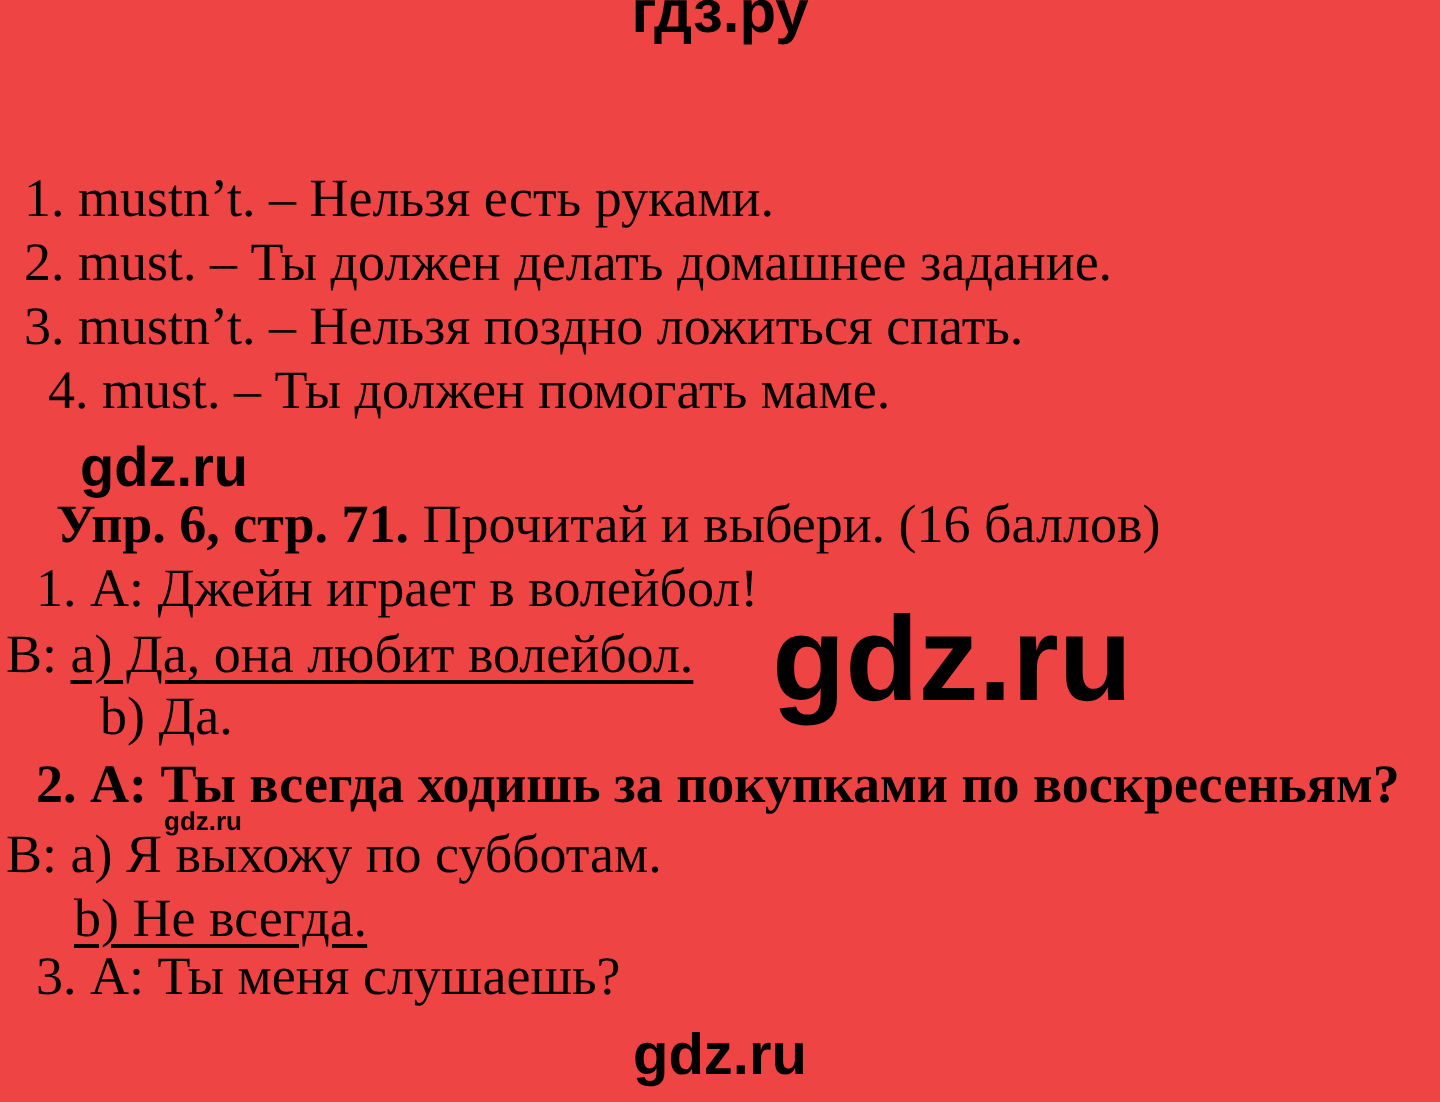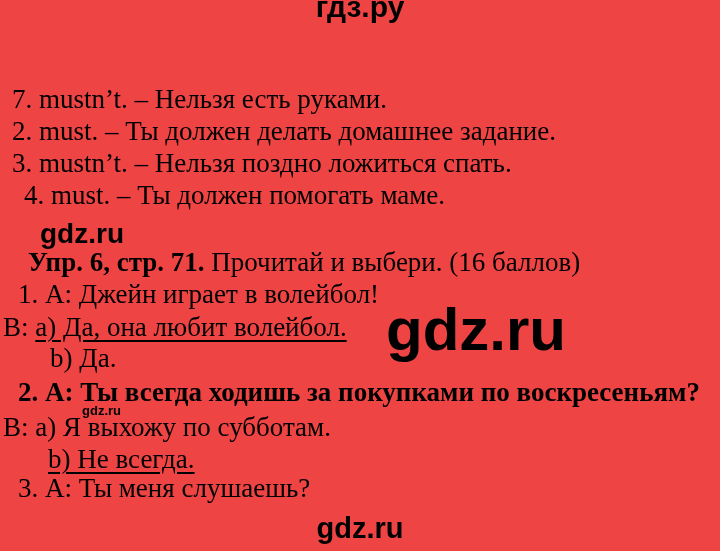--- a/index.html
+++ b/index.html
@@ -35,21 +35,21 @@
   .wm-big  { font-size: 60px; letter-spacing: 0; }
 </style>
 </head>
 <body>
 
 <div class="page">
 
   <div class="line sans center" style="top:-8px; font-size:30px;">гдз.ру</div>
 
 
-  <div class="line" style="top:86px; left:12px;">7. mustn’t. – Нельзя есть руками.</div>
+  <div class="line" style="top:86px; left:12px;">1. mustn’t. – Нельзя есть руками.</div>
   <div class="line" style="top:118px; left:12px;">2. must. – Ты должен делать домашнее задание.</div>
   <div class="line" style="top:150px; left:12px;">3. mustn’t. – Нельзя поздно ложиться спать.</div>
   <div class="line" style="top:182px; left:24px;">4. must. – Ты должен помогать маме.</div>
 
   <div class="line sans" style="top:220px; left:40px; font-size:28px;">gdz.ru</div>
 
   <div class="line" style="top:249px; left:28px;">
     <span class="bold">Упр. 6, стр. 71.</span>
     <span>Прочитай и выбери. (16 баллов)</span>
   </div>
@@ -65,21 +65,21 @@
 
   <div class="line" style="top:379px; left:18px;font-weight:bold;">2. А: Ты всегда ходишь за покупками по воскресеньям?</div>
 
   <div class="line sans" style="top:404px; left:82px; font-size:13px;">gdz.ru</div>
 
   <div class="line" style="top:414px; left:3px;">
     <span>В:</span>
     <span>a) Я выхожу по субботам.</span>
   </div>
 
-  <div class="line u" style="top:446px; left:48px;">b) Не всегда.</div>
+  <div class="line u" style="top:446px; left:37px;">b) Не всегда.</div>
 
   <div class="line" style="top:475px; left:18px;font-family:Liberation Serif, serif;">3. А: Ты меня слушаешь?</div>
 
   <div class="line sans wm-big" style="top:300px; left:386px;">gdz.ru</div>
 
   <div class="line sans center" style="top:514px; font-size:29px;">gdz.ru</div>
 
 </div>
 
 </body></html>

